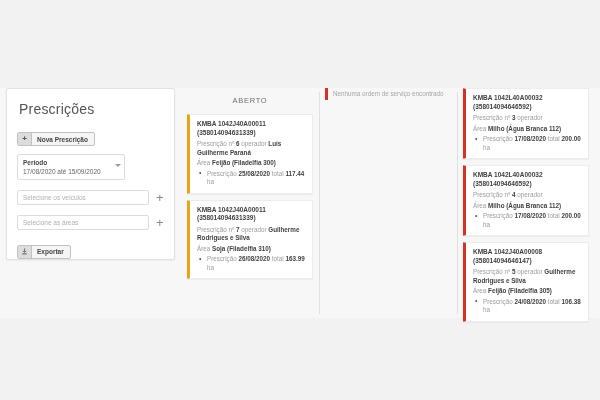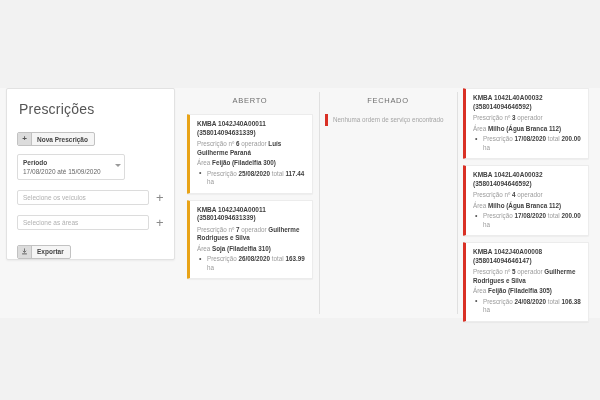--- a/index.html
+++ b/index.html
@@ -243,21 +243,20 @@
           <div class="card-bullet"><span>Prescrição</span> <b>25/08/2020</b> <span>total</span> <b>117.44</b> <span>ha</span></div>
         </div>
         <div class="card">
           <div class="card-title"><span>KMBA 1042J40A00011</span><br><span>(358014094631339)</span></div>
           <div class="card-line"><span>Prescrição nº</span> <b>7</b> <span>operador</span> <b>Guilherme Rodrigues e Silva</b></div>
           <div class="card-line"><span>Área</span> <b>Soja (Filadelfia 310)</b></div>
           <div class="card-bullet"><span>Prescrição</span> <b>26/08/2020</b> <span>total</span> <b>163.99</b> <span>ha</span></div>
         </div>
       </div>
       <div class="column col-fechado">
-        <div class="col-head">FECHADO</div>
         <div class="empty-msg">Nenhuma ordem de serviço encontrado</div>
       </div>
       <div class="column col-cancelado">
         <div class="card">
           <div class="card-title"><span>KMBA 1042L40A00032</span><br><span>(358014094646592)</span></div>
           <div class="card-line"><span>Prescrição nº</span> <b>3</b> <span>operador</span></div>
           <div class="card-line"><span>Área</span> <b>Milho (Água Branca 112)</b></div>
           <div class="card-bullet"><span>Prescrição</span> <b>17/08/2020</b> <span>total</span> <b>200.00</b> <span>ha</span></div>
         </div>
         <div class="card">

